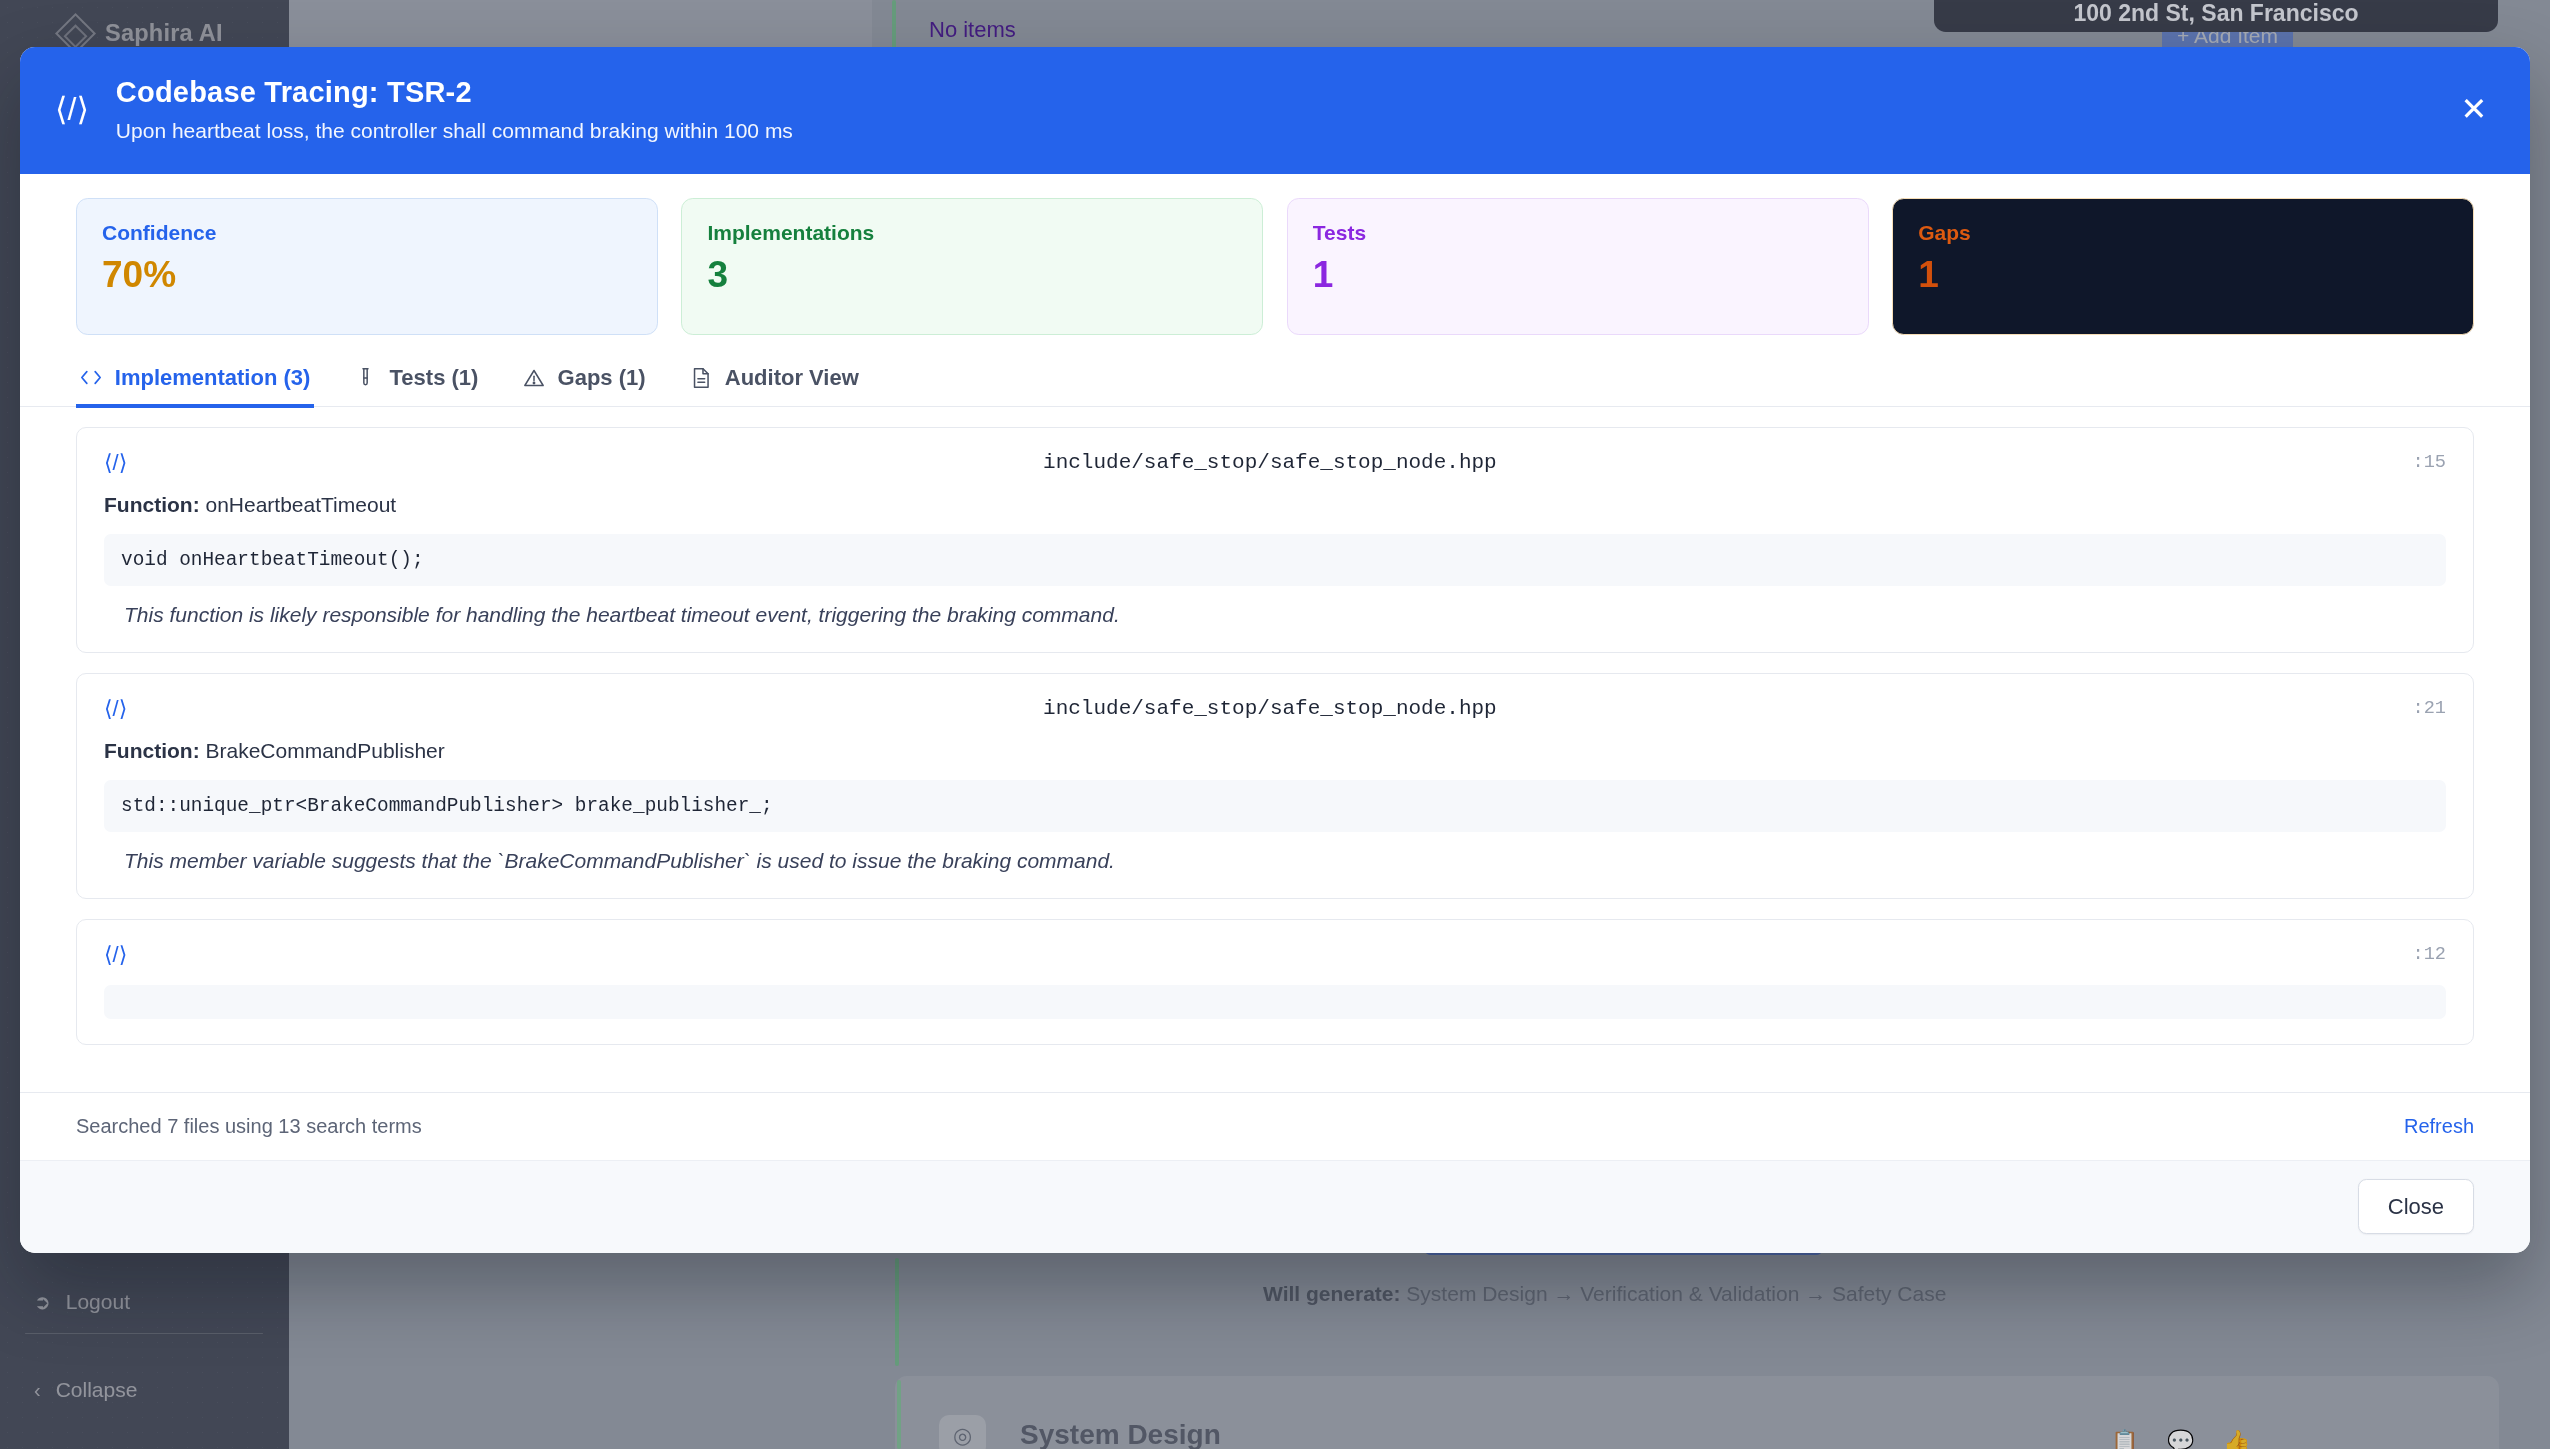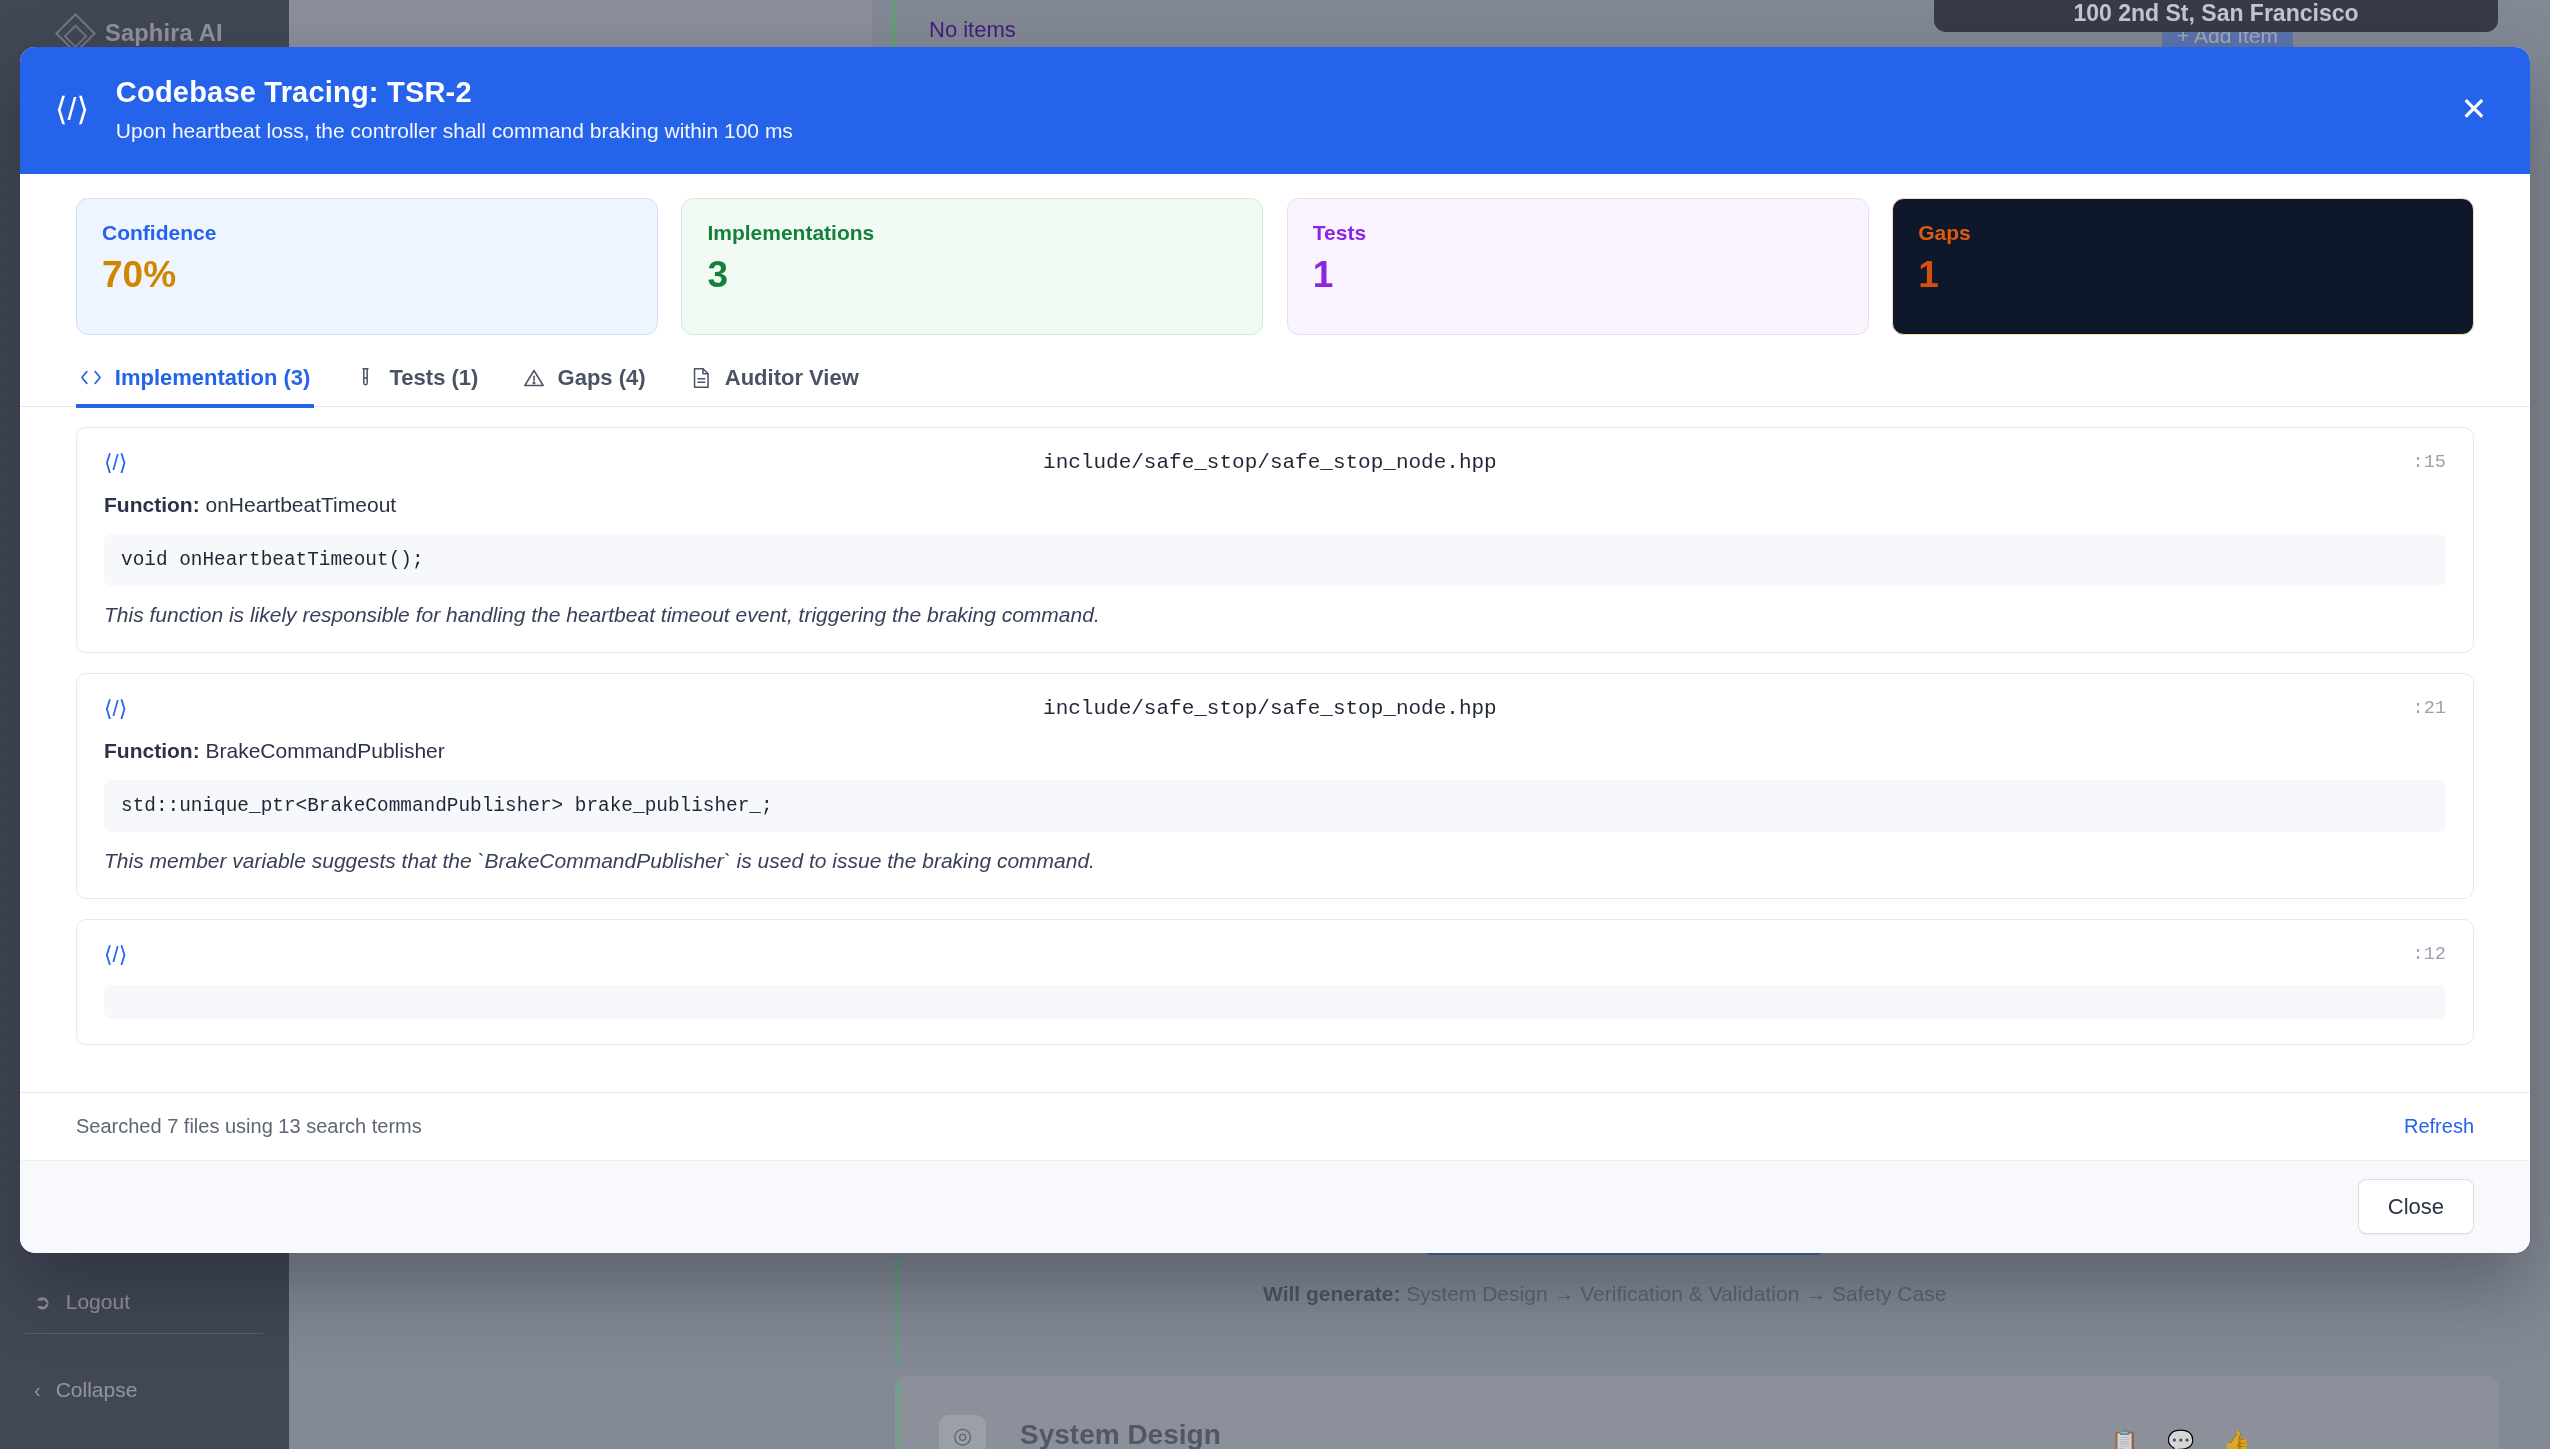--- a/index.html
+++ b/index.html
@@ -179,21 +179,21 @@
   }
   .result-fn { margin-top: 17px; font-size: 21px; color: #2b3346; }
   .result-fn b { font-weight: 700; }
   .result-snippet {
     margin-top: 17px; background: #f6f8fb; border-radius: 6.8px;
     padding: 15px 17px; font-family: "Liberation Mono", monospace;
     font-size: 19.4px; color: #1f2636; white-space: pre; overflow: hidden;
   }
   .result-snippet.empty { padding: 11.8px 17px; min-height: 34px; }
   .result-note {
-    margin-top: 17px; font-size: 21px; font-style: italic; color: #39415a;
+    margin-top: 17px; font-size: 21px; font-style: italic; color: #39415a; margin-left: 20px;
   }
 
   .modal-footer-meta {
     flex: 0 0 auto; border-top: 1.7px solid #e7eaf0;
     padding: 22px 56px; display: flex; align-items: center; justify-content: space-between;
     background: #fff;
   }
   .footer-meta-text { font-size: 20px; color: #5d6577; }
   .footer-refresh {
     font-size: 20px; color: #2563eb; cursor: pointer; font-weight: 500;
@@ -317,21 +317,21 @@
       <span>Tests (1)</span>
     </button>
     <button class="tab">
       <span class="tab-ico">
         <svg width="22" height="20" viewBox="0 0 26 24" fill="none" stroke="currentColor" stroke-width="1.8" stroke-linecap="round" stroke-linejoin="round">
             <path d="M13 3 L24 21 H2 Z"></path>
             <path d="M13 10v5"></path>
             <circle cx="13" cy="18" r="0.8" fill="currentColor"></circle>
           </svg>
       </span>
-      <span>Gaps (4)</span>
+      <span>Gaps (1)</span>
     </button>
     <button class="tab">
       <span class="tab-ico">
         <svg width="18.6" height="22" viewBox="0 0 22 26" fill="none" stroke="currentColor" stroke-width="1.8" stroke-linecap="round" stroke-linejoin="round">
             <path d="M3 2h10l6 6v16H3z"></path>
             <path d="M13 2v6h6"></path>
             <path d="M7 14h8M7 18h8"></path>
           </svg>
       </span>
       <span>Auditor View</span>

